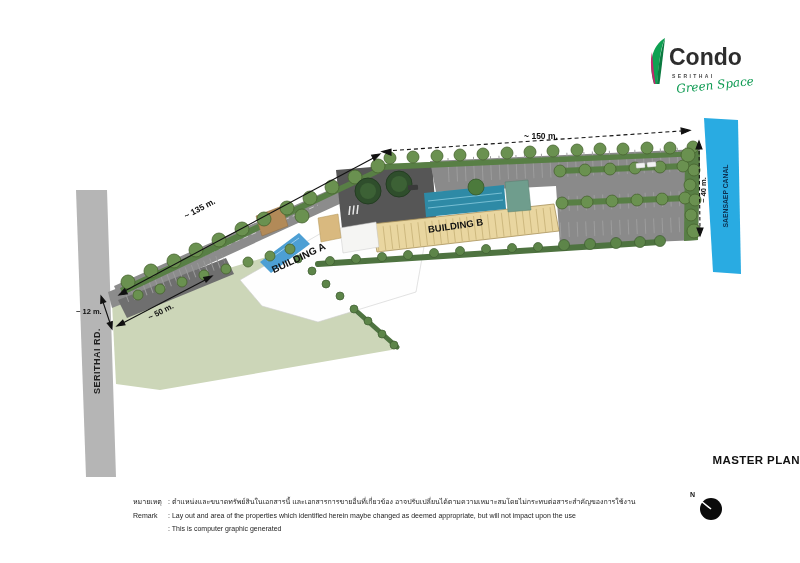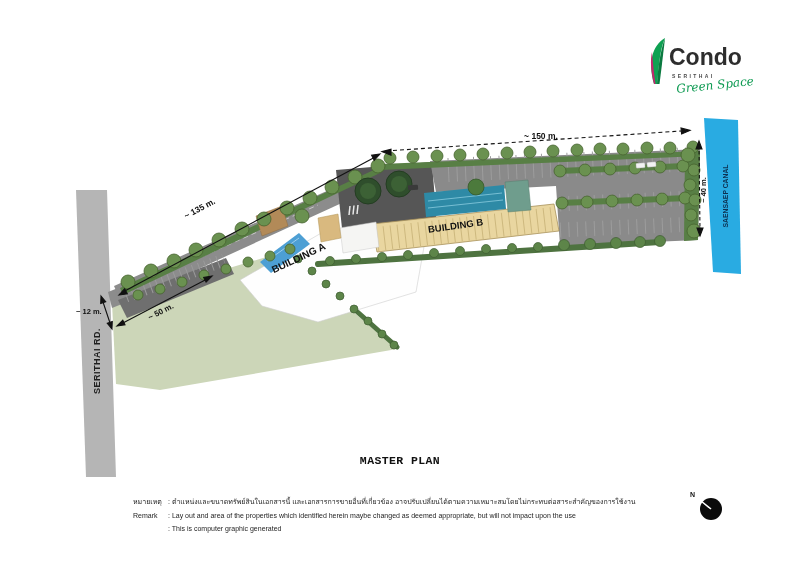--- a/index.html
+++ b/index.html
@@ -10,22 +10,22 @@
 
   
   .logo{position:absolute;left:646px;top:38px;width:95px;height:58px;}
   .logo .brand{position:absolute;left:23px;top:6px;font-size:23px;font-weight:bold;color:#2d2d2d;letter-spacing:0;}
   .logo .sub{position:absolute;left:26px;top:35px;font-size:5px;font-weight:bold;letter-spacing:2.4px;color:#4a4a4a;}
   .logo .script{position:absolute;left:30px;top:40px;font-size:12px;color:#0f9b53;
                 font-family:"DejaVu Serif",serif;font-style:italic;transform:rotate(-6deg);white-space:nowrap;}
   .leaf{position:absolute;left:0;top:0;}
 
   
-  .title{position:absolute;left:0;right:0;top:454px;text-align:center;
-         font-size:11.5px;font-weight:bold;letter-spacing:.4px;color:#111;font-family:Liberation Mono, monospace;}
+  .title{position:absolute;left:0;right:0;top:454px;text-align:right;
+         font-size:11.5px;font-weight:bold;letter-spacing:.4px;color:#111;}
 
   
   .remark{position:absolute;left:133px;top:495px;font-size:7px;color:#1d1d1d;line-height:13.5px;white-space:nowrap;}
   .remark .rlab{display:inline-block;width:35px;}
 
   
   .north{position:absolute;left:684px;top:489px;width:46px;height:40px;}
   .north .nlab{position:absolute;left:6px;top:2px;font-size:7px;font-weight:bold;color:#111;}
 </style>
 </head>

